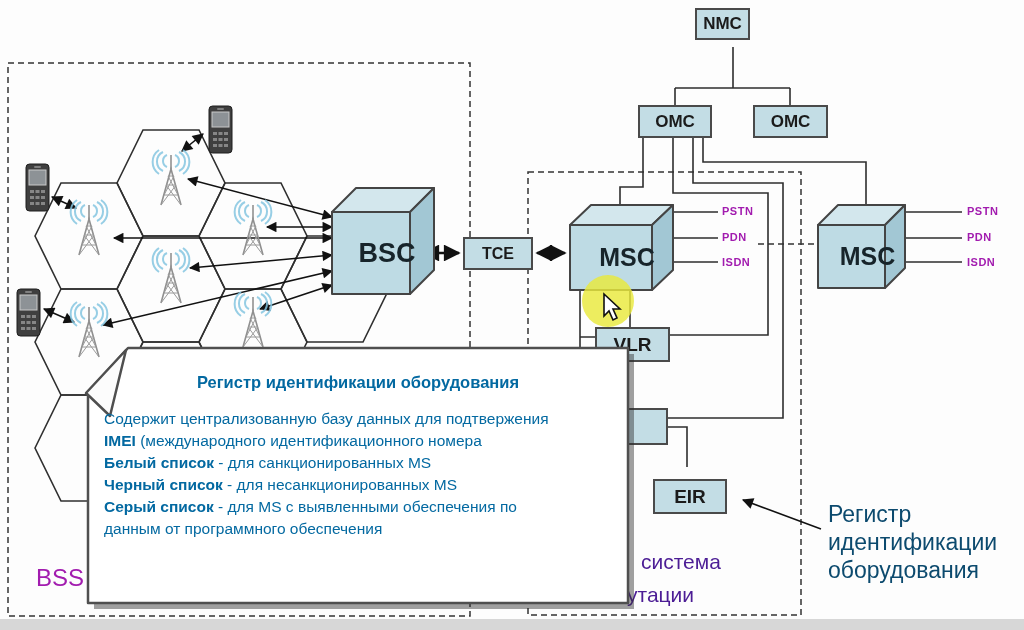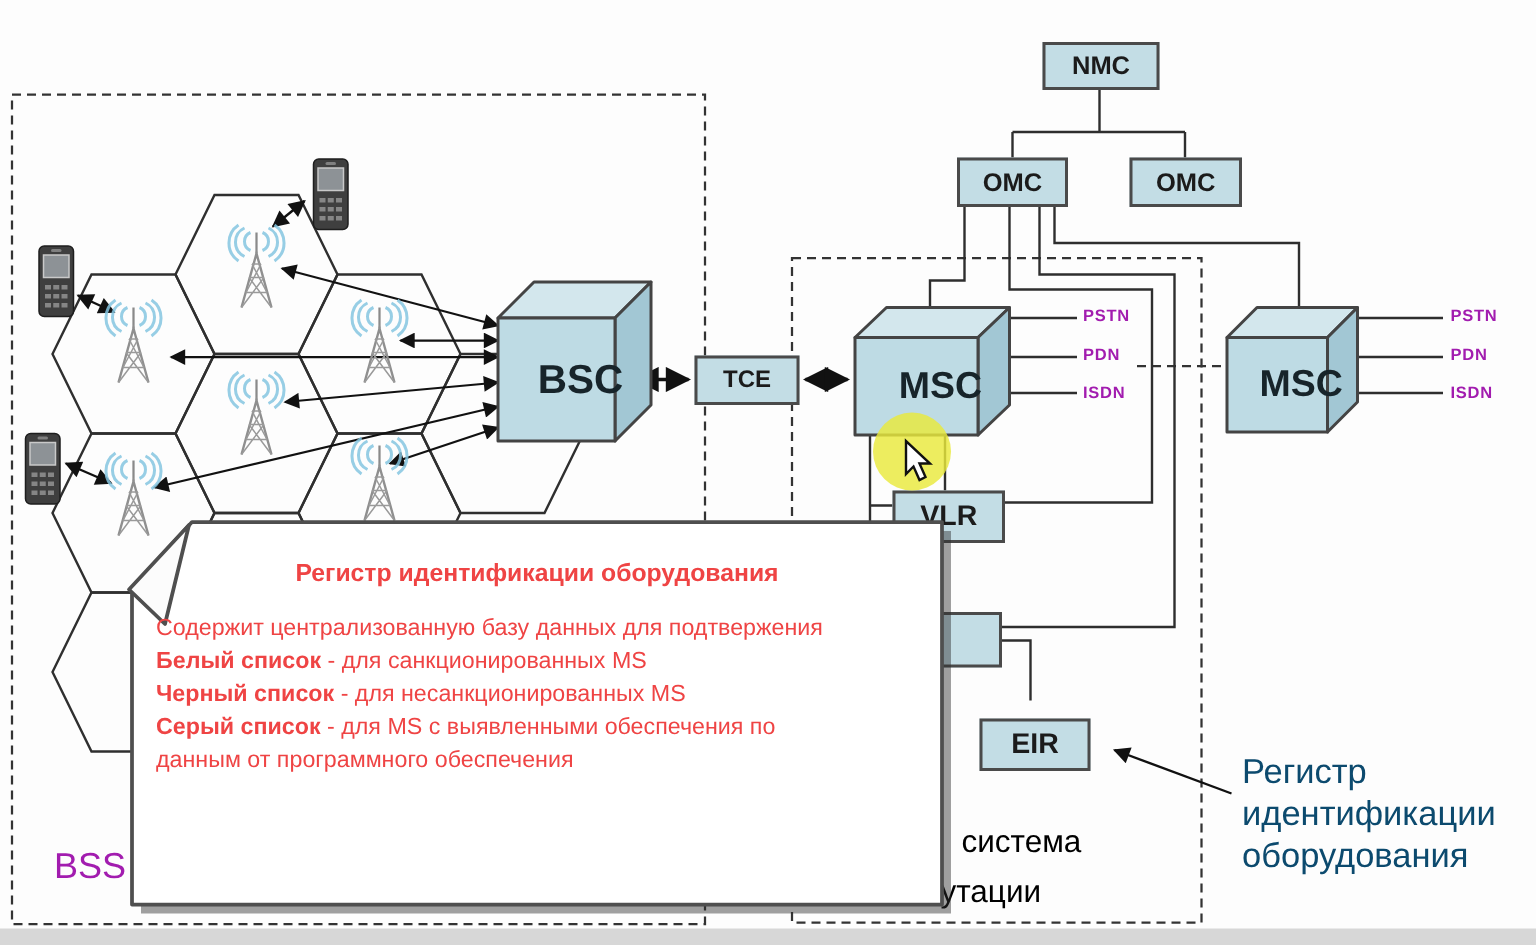--- a/index.html
+++ b/index.html
@@ -4,26 +4,26 @@
 <style>
   html,body{margin:0;padding:0;background:#fdfdfd;}
   #stage{position:relative;width:1024px;height:630px;overflow:hidden;
          font-family:"Liberation Sans",sans-serif;background:#fdfdfd;}
   .bx{position:absolute;display:flex;align-items:center;justify-content:center;
       background:#c3dde5;border:2px solid #4a4a4a;font-weight:bold;color:#1b1b1b;
       box-sizing:border-box;z-index:4;}
   .lbl3d{position:absolute;display:flex;align-items:center;justify-content:center;
          font-weight:bold;color:#17242a;z-index:4;background:transparent;padding-left:16px;}
   .port{position:absolute;font-weight:bold;font-size:11px;color:#a21caf;z-index:4;letter-spacing:.5px;}
-  .frag{position:absolute;font-size:21px;color:#000000;z-index:3;white-space:nowrap;}
+  .frag{position:absolute;font-size:21px;color:#4c1d95;z-index:3;white-space:nowrap;}
   #bss-label{position:absolute;font-size:24px;color:#a21caf;z-index:3;}
   #eir-caption{position:absolute;font-size:23px;line-height:28px;color:#0c4a6e;z-index:2;}
   svg{position:absolute;left:0;top:0;z-index:3;pointer-events:none;}
   #note-layer{z-index:5;}
-  #note-text{position:absolute;left:92px;top:352px;width:532px;z-index:6;color:#ef4444;}
+  #note-text{position:absolute;left:92px;top:352px;width:532px;z-index:6;color:#0369a1;}
   #note-title{margin-top:21px;text-align:center;font-size:16.5px;font-weight:bold;}
   #note-body{margin-top:16px;margin-left:12px;font-size:15.5px;line-height:22px;}
   #highlight-circle{position:absolute;left:582px;top:275px;width:52px;height:52px;
       border-radius:50%;background:#e9e93c;opacity:.82;z-index:6;}
   #cursor-svg{z-index:7;}
   #bottom-strip{position:absolute;left:0;top:619px;width:1024px;height:11px;
       background:#d7d7d7;z-index:8;}
 </style>
 </head>
 <body>
@@ -135,21 +135,21 @@
         <rect x="570" y="225" width="82" height="65" fill="#bedbe4"></rect>
       </g>
       <g>
         <polygon points="818,225 838,205 905,205 885,225" fill="#d3e7ed"></polygon>
         <polygon points="885,225 905,205 905,268 885,288" fill="#a2c7d4"></polygon>
         <rect x="818" y="225" width="67" height="63" fill="#bedbe4"></rect>
       </g>
     </g>
   </svg>
 
-  <div class="bx" style="left:695px;top:28px;width:78px;height:32px;font-size:17px;">NMC</div>
+  <div class="bx" style="left:695px;top:8px;width:55px;height:32px;font-size:17px;">NMC</div>
   <div class="bx" style="left:638px;top:105px;width:74px;height:33px;font-size:17px;">OMC</div>
   <div class="bx" style="left:753px;top:105px;width:75px;height:33px;font-size:17px;">OMC</div>
   <div class="bx" style="left:463px;top:237px;width:70px;height:33px;font-size:16px;">TCE</div>
   <div class="bx" style="left:595px;top:327px;width:75px;height:35px;font-size:19px;">VLR</div>
   <div class="bx" style="left:595px;top:408px;width:73px;height:37px;"></div>
   <div class="bx" style="left:653px;top:479px;width:74px;height:35px;font-size:19px;">EIR</div>
 
   <div class="lbl3d" style="left:332px;top:212px;width:78px;height:82px;font-size:27px;">BSC</div>
   <div class="lbl3d" style="left:570px;top:225px;width:82px;height:65px;font-size:25px;">MSC</div>
   <div class="lbl3d" style="left:818px;top:225px;width:67px;height:63px;font-size:25px;">MSC</div>
@@ -174,20 +174,21 @@
   <svg id="note-layer" width="1024" height="630">
     <path d="M134,354 H634 V609 H94 V398 Z" fill="rgba(45,45,45,.45)"></path>
     <path d="M128,348 H628 V603 H88 V392 Z" fill="#ffffff" stroke="#4f4f4f" stroke-width="2.5" stroke-linejoin="round"></path>
     <path d="M126,350 L86,393 L110,416 Z" fill="#fcfcfc" stroke="#4f4f4f" stroke-width="2.5" stroke-linejoin="round"></path>
   </svg>
 
   <div id="note-text">
     <div id="note-title">Регистр идентификации оборудования</div>
     <div id="note-body">
       <div><b></b><span>Содержит централизованную базу данных для подтвержения</span></div>
+      <div><b>IMEI</b><span> (международного идентификационного номера</span></div>
       <div><b>Белый список</b><span> - для санкционированных MS</span></div>
       <div><b>Черный список</b><span> - для несанкционированных MS</span></div>
       <div><b>Серый список</b><span> - для MS с выявленными обеспечения по</span></div>
       <div><b></b><span>данным от программного обеспечения</span></div>
     </div>
   </div>
 
   <div id="highlight-circle"></div>
   <svg id="cursor-svg" width="30" height="34" style="left:598px;top:292px;">
     <polygon points="6,2 6,24 11,19 15,28 19,26 15,17 22,17" fill="#ffffff" stroke="#111" stroke-width="1.6"></polygon>

